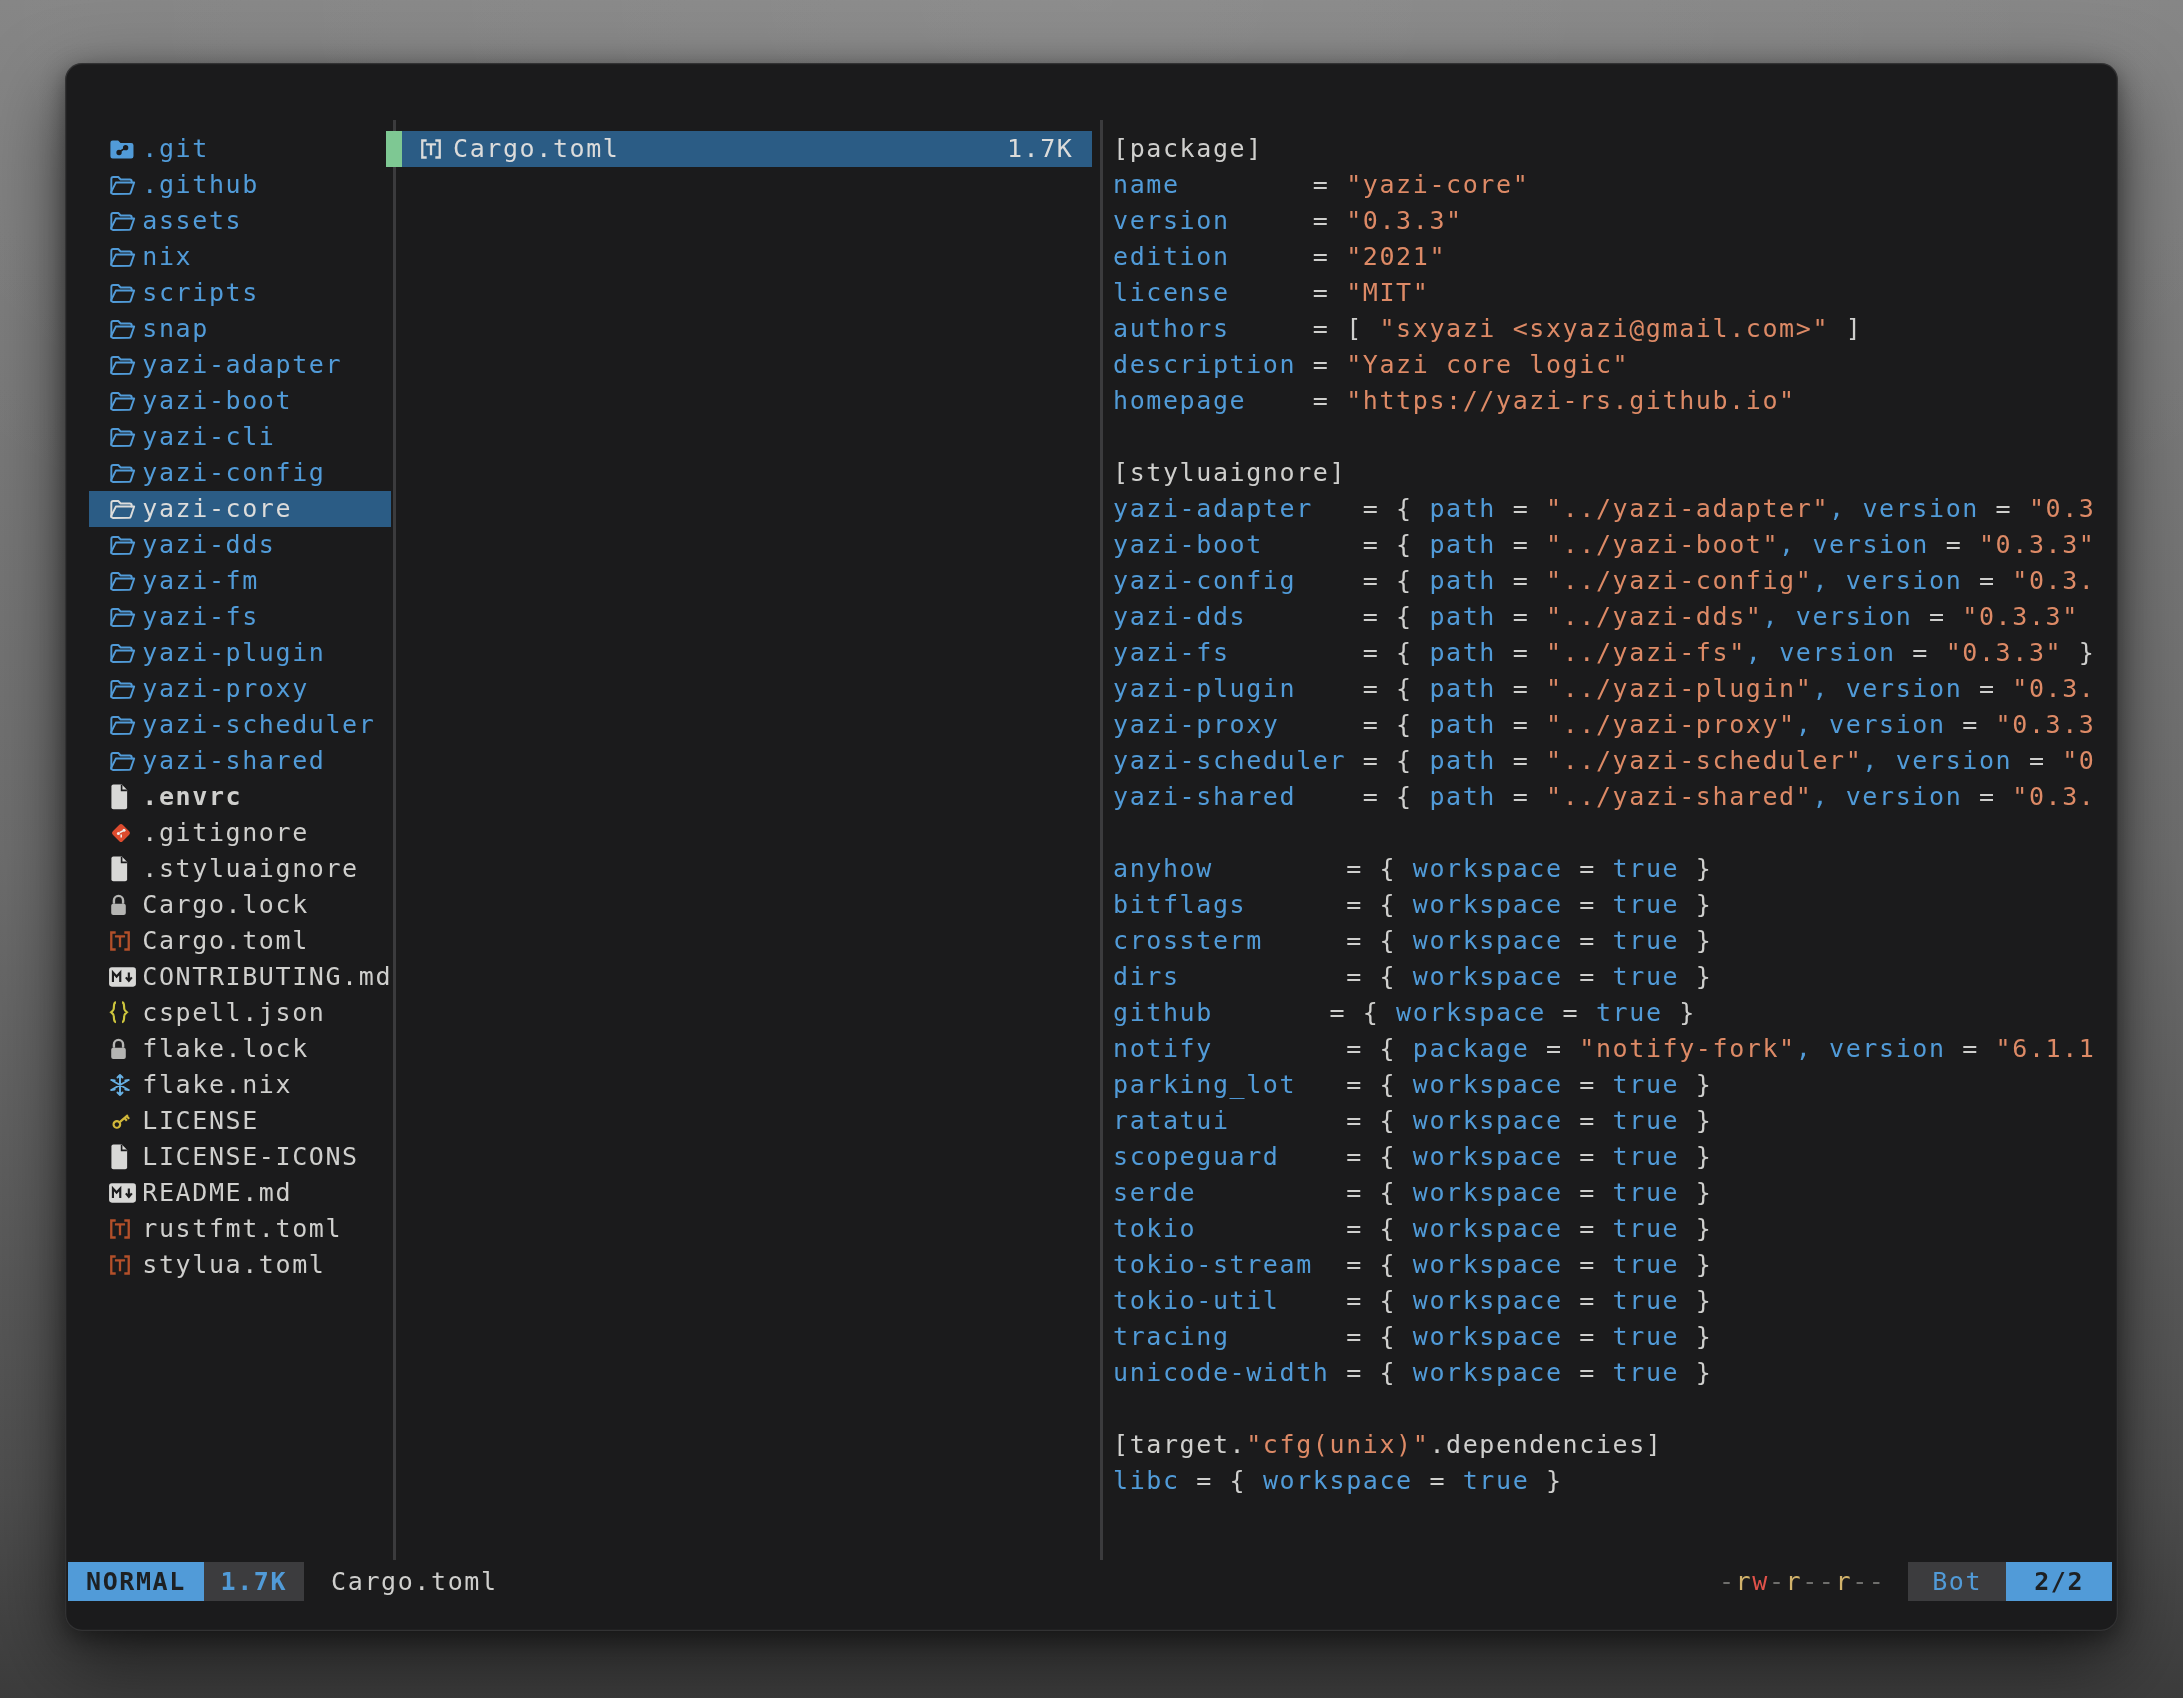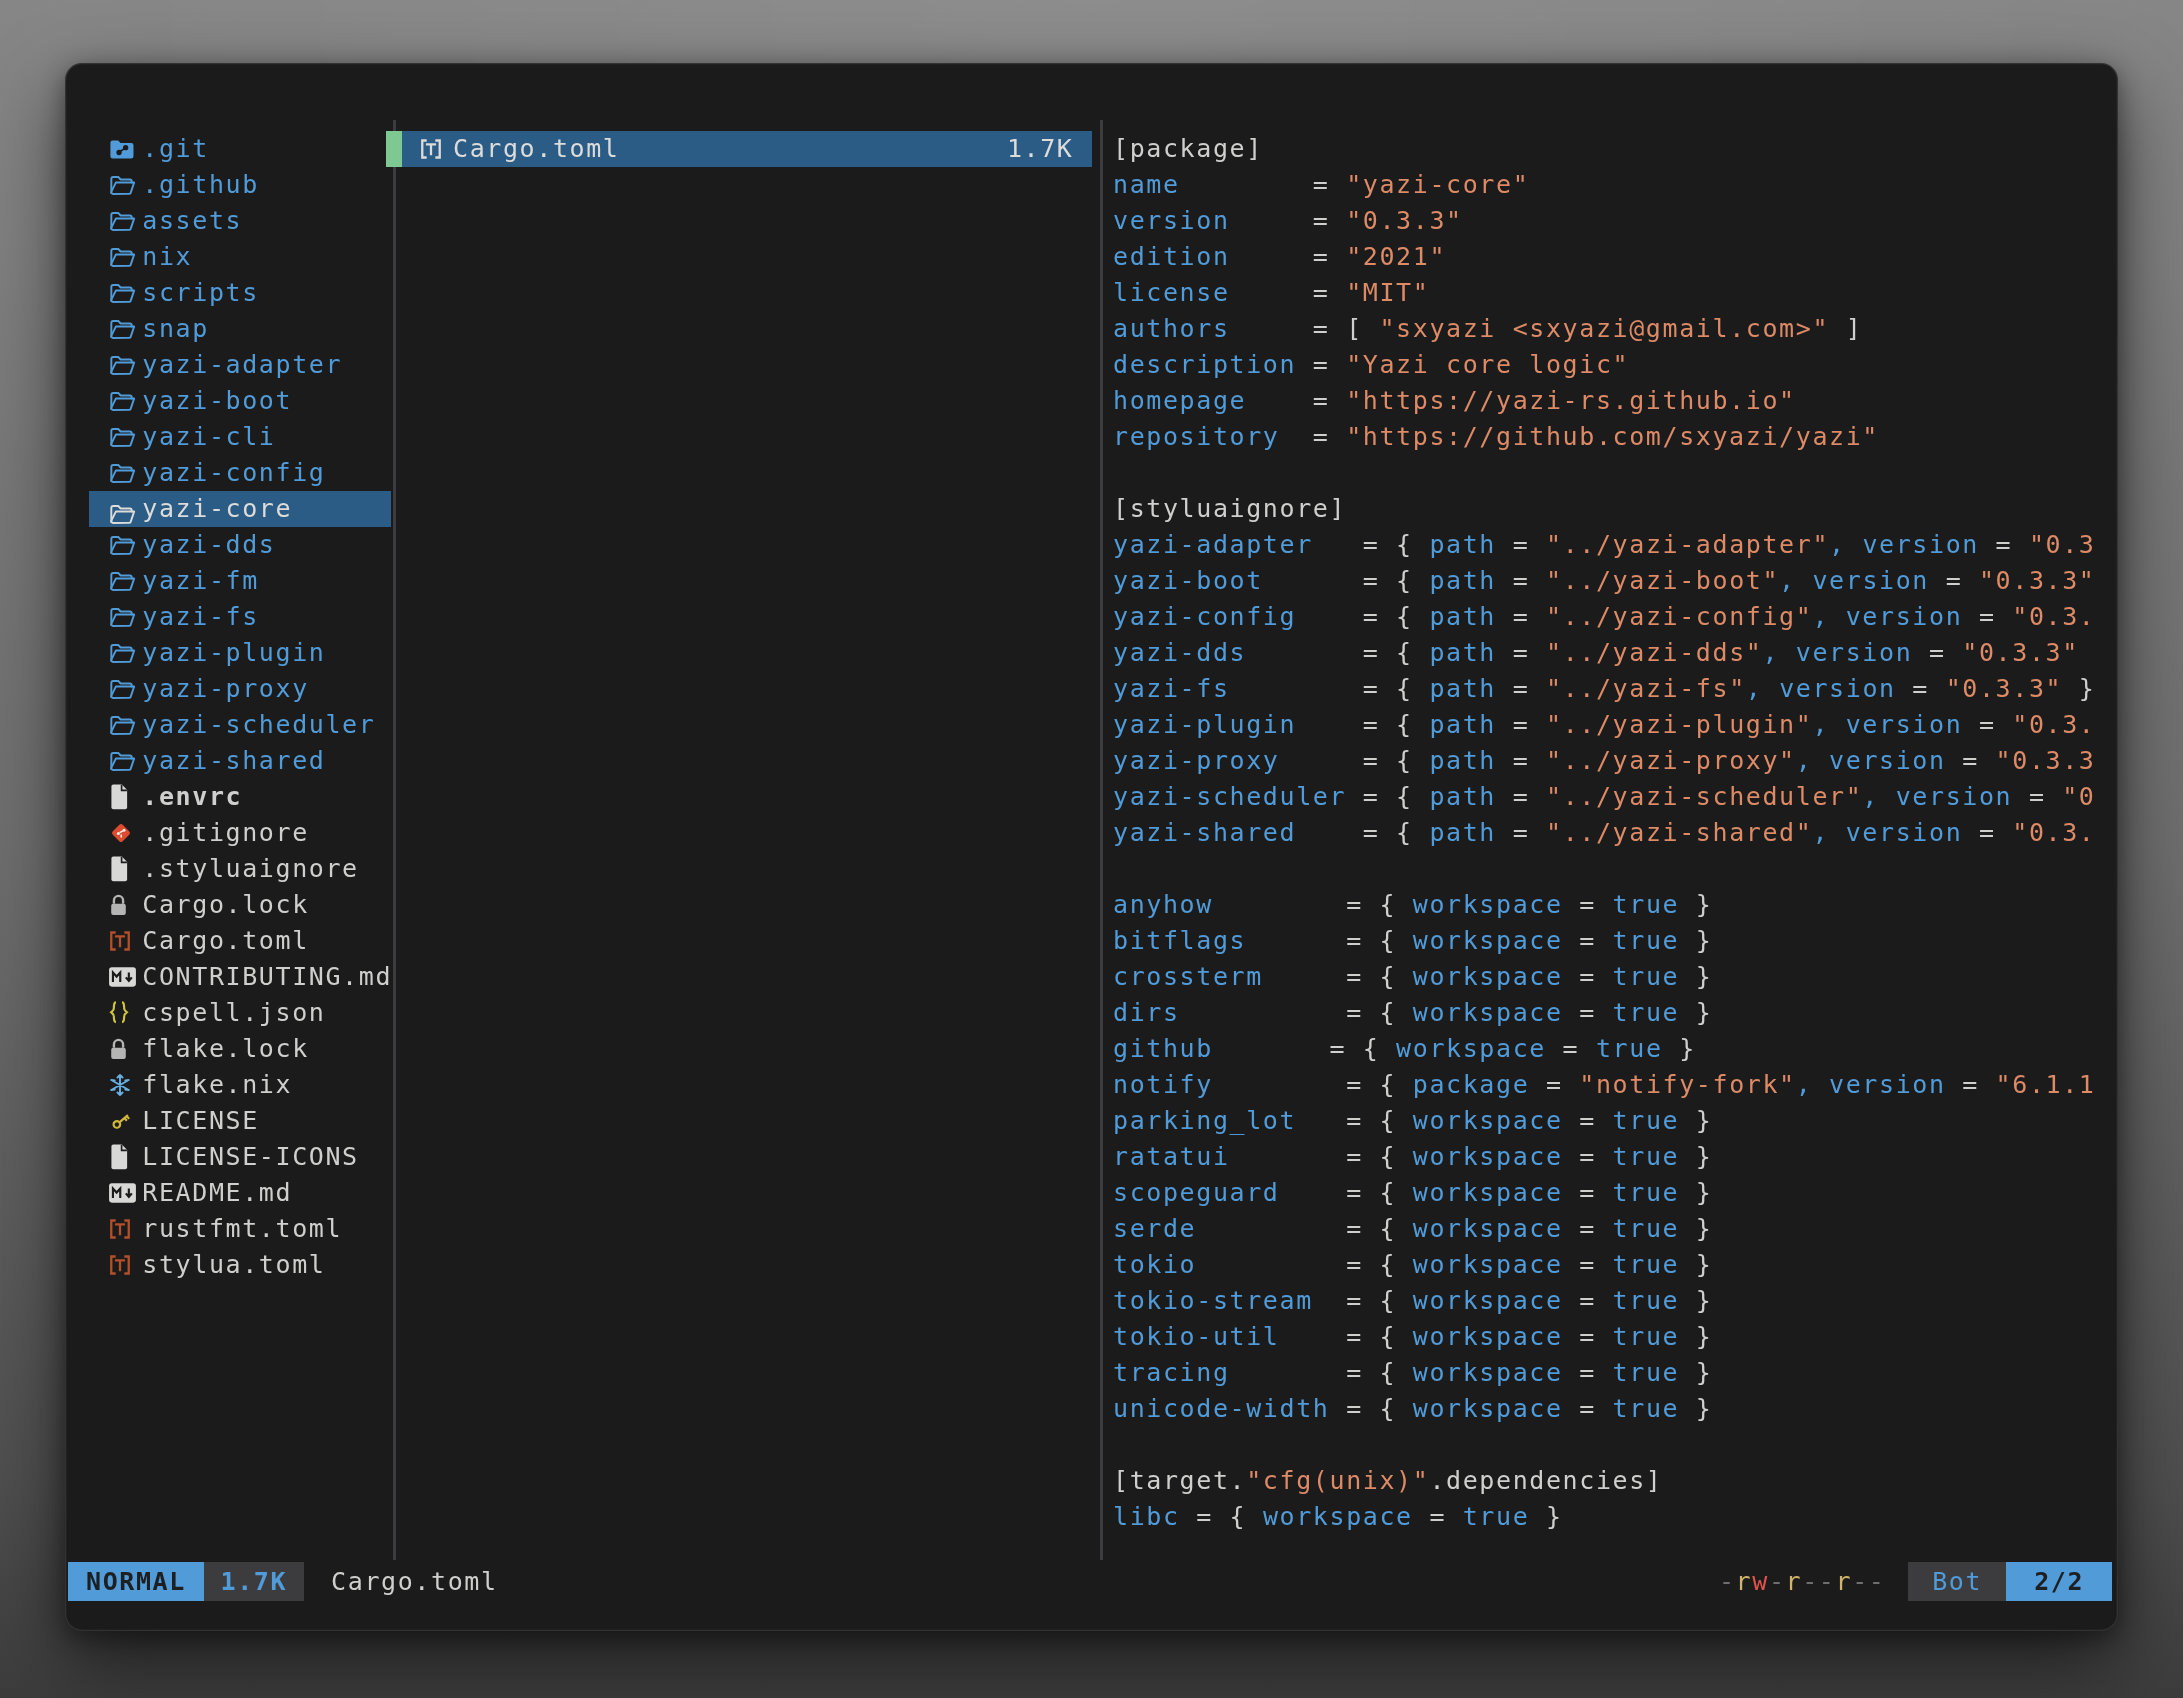--- a/index.html
+++ b/index.html
@@ -185,21 +185,21 @@
             <span class="icon icon-folder">
               <svg viewBox="0 0 24 22" width="28" height="25" fill="none" stroke="currentColor" stroke-width="1.7" stroke-linejoin="round" stroke-linecap="round">
                 <path d="M2.6 17.5 V5.2 a1.7 1.7 0 0 1 1.7 -1.7 h4.4 l2.1 2.2 h8.1 a1.6 1.6 0 0 1 1.6 1.6 v1"></path>
                 <path d="M6.7 8.3 h16 l-3 9 a1.6 1.6 0 0 1 -1.5 1.1 H4.1 a1.55 1.55 0 0 1 -1.5 -2 l4.1 -8.1"></path>
               </svg>
             </span>
             <span class="fname">yazi-config</span>
           </div>
         </div>
         <div class="row kind-folder selected">
-          <div class="rowbody-plain" style="display: flex; align-items: flex-end; flex: 1 1 0%; align-self: stretch; min-width: 0px;">
+          <div class="rowbody-plain" style="display: flex; align-items: center; flex: 1 1 0%; align-self: stretch; min-width: 0px;">
             <span class="icon icon-folder">
               <svg viewBox="0 0 24 22" width="28" height="25" fill="none" stroke="currentColor" stroke-width="1.7" stroke-linejoin="round" stroke-linecap="round">
                 <path d="M2.6 17.5 V5.2 a1.7 1.7 0 0 1 1.7 -1.7 h4.4 l2.1 2.2 h8.1 a1.6 1.6 0 0 1 1.6 1.6 v1"></path>
                 <path d="M6.7 8.3 h16 l-3 9 a1.6 1.6 0 0 1 -1.5 1.1 H4.1 a1.55 1.55 0 0 1 -1.5 -2 l4.1 -8.1"></path>
               </svg>
             </span>
             <span class="fname">yazi-core</span>
           </div>
         </div>
         <div class="row kind-folder">
@@ -468,21 +468,20 @@
     <div class="sep sep2"></div>
     <div class="pane pane-preview" id="preview-pane">
         <div class="line"><span class="t-w">[package]</span></div>
         <div class="line"><span class="t-k">name        </span><span class="t-w">= </span><span class="t-s">"yazi-core"</span></div>
         <div class="line"><span class="t-k">version     </span><span class="t-w">= </span><span class="t-s">"0.3.3"</span></div>
         <div class="line"><span class="t-k">edition     </span><span class="t-w">= </span><span class="t-s">"2021"</span></div>
         <div class="line"><span class="t-k">license     </span><span class="t-w">= </span><span class="t-s">"MIT"</span></div>
         <div class="line"><span class="t-k">authors     </span><span class="t-w">= </span><span class="t-w">[ </span><span class="t-s">"sxyazi &lt;sxyazi@gmail.com&gt;"</span><span class="t-w"> ]</span></div>
         <div class="line"><span class="t-k">description </span><span class="t-w">= </span><span class="t-s">"Yazi core logic"</span></div>
         <div class="line"><span class="t-k">homepage    </span><span class="t-w">= </span><span class="t-s">"https://yazi-rs.github.io"</span></div>
-        <div class="line"><span class="t-k">repository  </span><span class="t-w">= </span><span class="t-s">"https://github.com/sxyazi/yazi"</span></div>
         <div class="line">&nbsp;</div>
         <div class="line"><span class="t-w">[styluaignore]</span></div>
         <div class="line"><span class="t-k">yazi-adapter   </span><span class="t-w">= </span><span class="t-w">{ </span><span class="t-k">path </span><span class="t-w">= </span><span class="t-s">"../yazi-adapter"</span><span class="t-k">, </span><span class="t-k">version </span><span class="t-w">= </span><span class="t-s">"0.3</span></div>
         <div class="line"><span class="t-k">yazi-boot      </span><span class="t-w">= </span><span class="t-w">{ </span><span class="t-k">path </span><span class="t-w">= </span><span class="t-s">"../yazi-boot"</span><span class="t-k">, </span><span class="t-k">version </span><span class="t-w">= </span><span class="t-s">"0.3.3"</span></div>
         <div class="line"><span class="t-k">yazi-config    </span><span class="t-w">= </span><span class="t-w">{ </span><span class="t-k">path </span><span class="t-w">= </span><span class="t-s">"../yazi-config"</span><span class="t-k">, </span><span class="t-k">version </span><span class="t-w">= </span><span class="t-s">"0.3.</span></div>
         <div class="line"><span class="t-k">yazi-dds       </span><span class="t-w">= </span><span class="t-w">{ </span><span class="t-k">path </span><span class="t-w">= </span><span class="t-s">"../yazi-dds"</span><span class="t-k">, </span><span class="t-k">version </span><span class="t-w">= </span><span class="t-s">"0.3.3"</span></div>
         <div class="line"><span class="t-k">yazi-fs        </span><span class="t-w">= </span><span class="t-w">{ </span><span class="t-k">path </span><span class="t-w">= </span><span class="t-s">"../yazi-fs"</span><span class="t-k">, </span><span class="t-k">version </span><span class="t-w">= </span><span class="t-s">"0.3.3"</span><span class="t-w"> }</span></div>
         <div class="line"><span class="t-k">yazi-plugin    </span><span class="t-w">= </span><span class="t-w">{ </span><span class="t-k">path </span><span class="t-w">= </span><span class="t-s">"../yazi-plugin"</span><span class="t-k">, </span><span class="t-k">version </span><span class="t-w">= </span><span class="t-s">"0.3.</span></div>
         <div class="line"><span class="t-k">yazi-proxy     </span><span class="t-w">= </span><span class="t-w">{ </span><span class="t-k">path </span><span class="t-w">= </span><span class="t-s">"../yazi-proxy"</span><span class="t-k">, </span><span class="t-k">version </span><span class="t-w">= </span><span class="t-s">"0.3.3</span></div>
         <div class="line"><span class="t-k">yazi-scheduler </span><span class="t-w">= </span><span class="t-w">{ </span><span class="t-k">path </span><span class="t-w">= </span><span class="t-s">"../yazi-scheduler"</span><span class="t-k">, </span><span class="t-k">version </span><span class="t-w">= </span><span class="t-s">"0</span></div>

